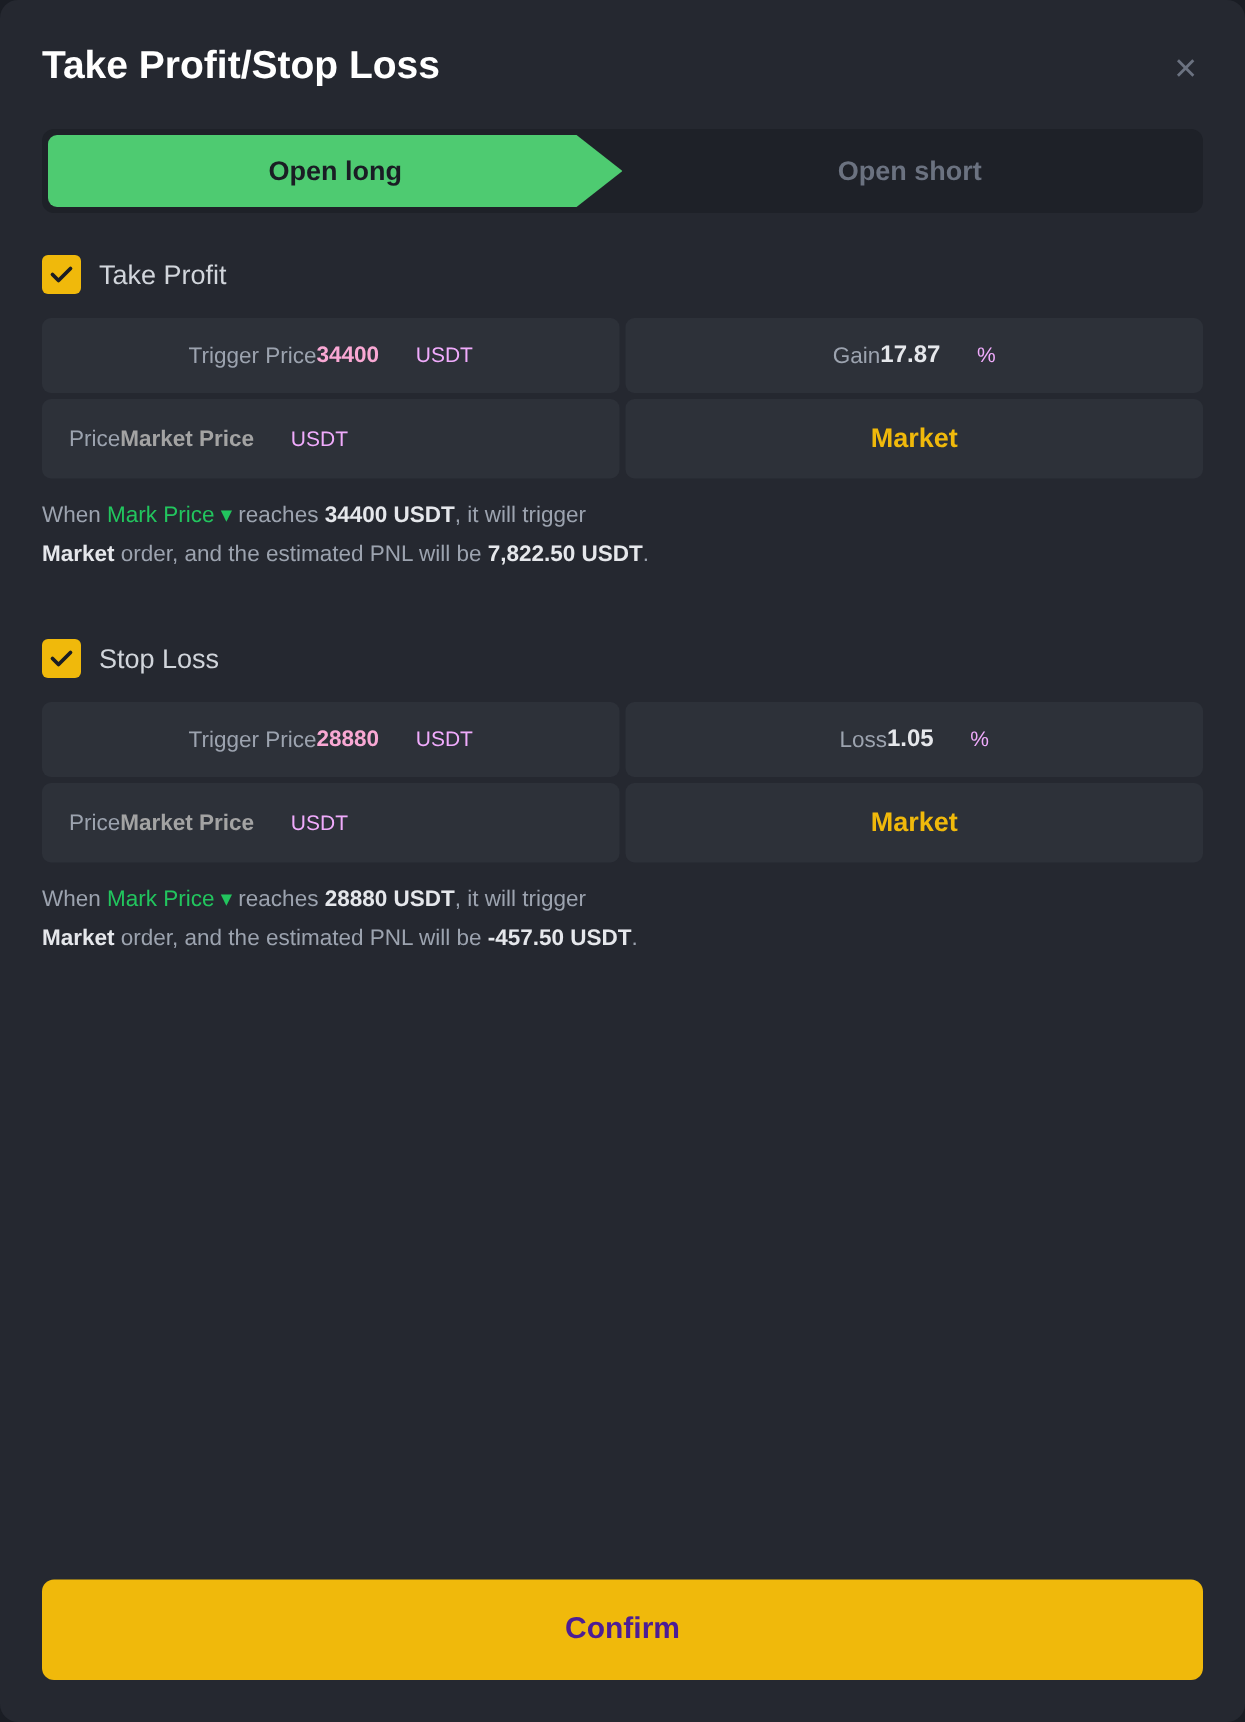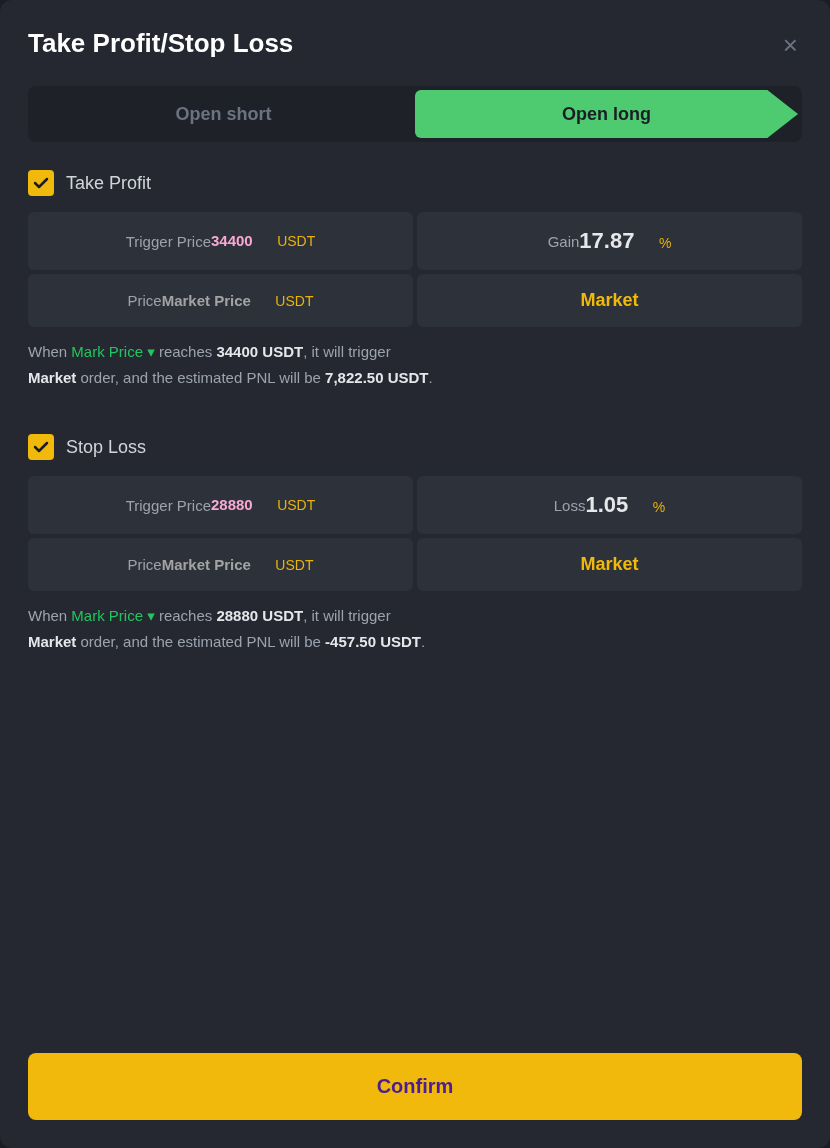--- a/index.html
+++ b/index.html
@@ -127,27 +127,27 @@
       font-weight: 700;
       color: #a3a3a3;
     }
 
     .field-value.highlight {
       color: #f9a8d4;
       font-weight: 700;
     }
 
     .gain-value {
-      font-size: 22px;
+      font-size: 16px;
       font-weight: 700;
       color: #e5e7eb;
     }
 
     .unit {
-      color: #eab308;
+      color: #f0abfc;
       font-size: 14px;
       margin-left: 20px;
     }
 
     .market-btn {
       background: #2d3139;
       border-radius: 6px;
       border: none;
       color: #f0b90b;
       font-size: 18px;
@@ -203,40 +203,40 @@
       align-items: center;
       justify-content: center;
     }
 
     .price-field {
       background: #2d3139;
       border-radius: 6px;
       padding: 16px 18px;
       display: flex;
       align-items: center;
-      justify-content: center;
+      justify-content: flex-start;
     }
 
     .bottom-spacer {
       flex: 1;
     }
   </style>
 </head>
 <body>
 
 <div class="modal">
 
   <div class="modal-header">
     <span class="modal-title">Take Profit/Stop Loss</span>
     <button class="close-btn">×</button>
   </div>
 
   <div class="tab-container">
+    <button class="tab-btn active-long">Open long</button>
     <button class="tab-btn inactive">Open short</button>
-    <button class="tab-btn active-long">Open long</button>
   </div>
 
   <div class="section">
     <div class="section-header">
       <div class="checkbox">
         <svg viewBox="0 0 16 16" fill="none">
           <polyline points="2,8 6,12 14,4" stroke="#1a1d24" stroke-width="2.5" stroke-linecap="round" stroke-linejoin="round"></polyline>
         </svg>
       </div>
       <span class="section-label">Take Profit</span>

